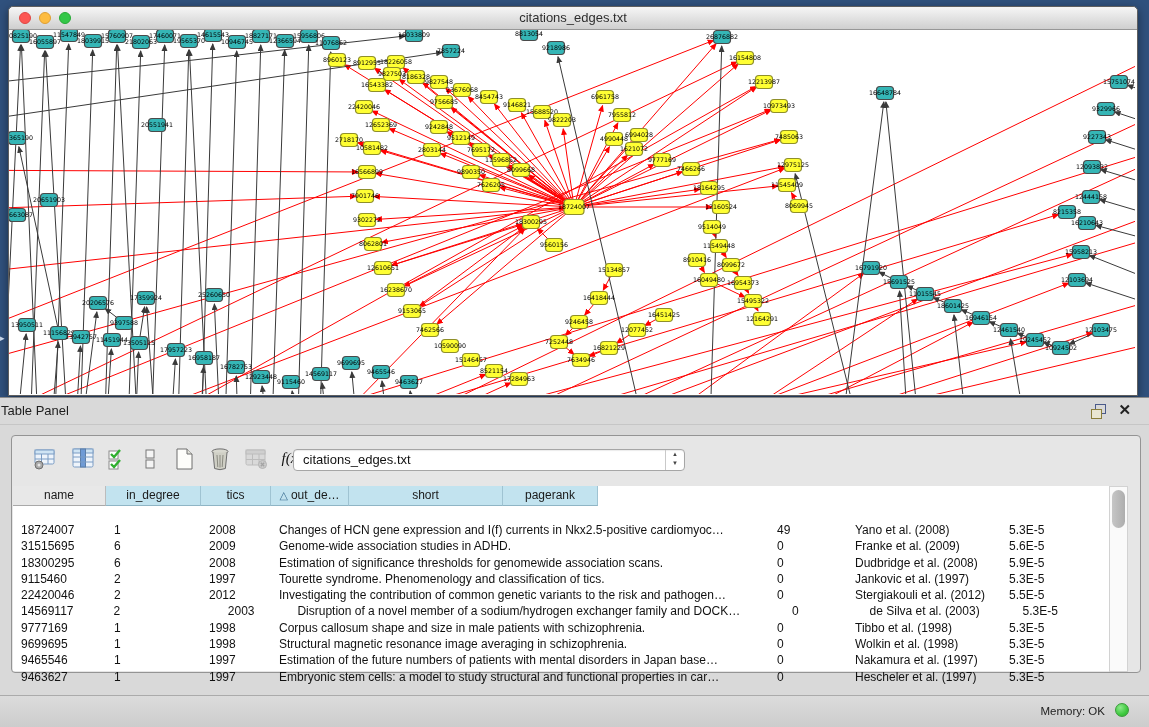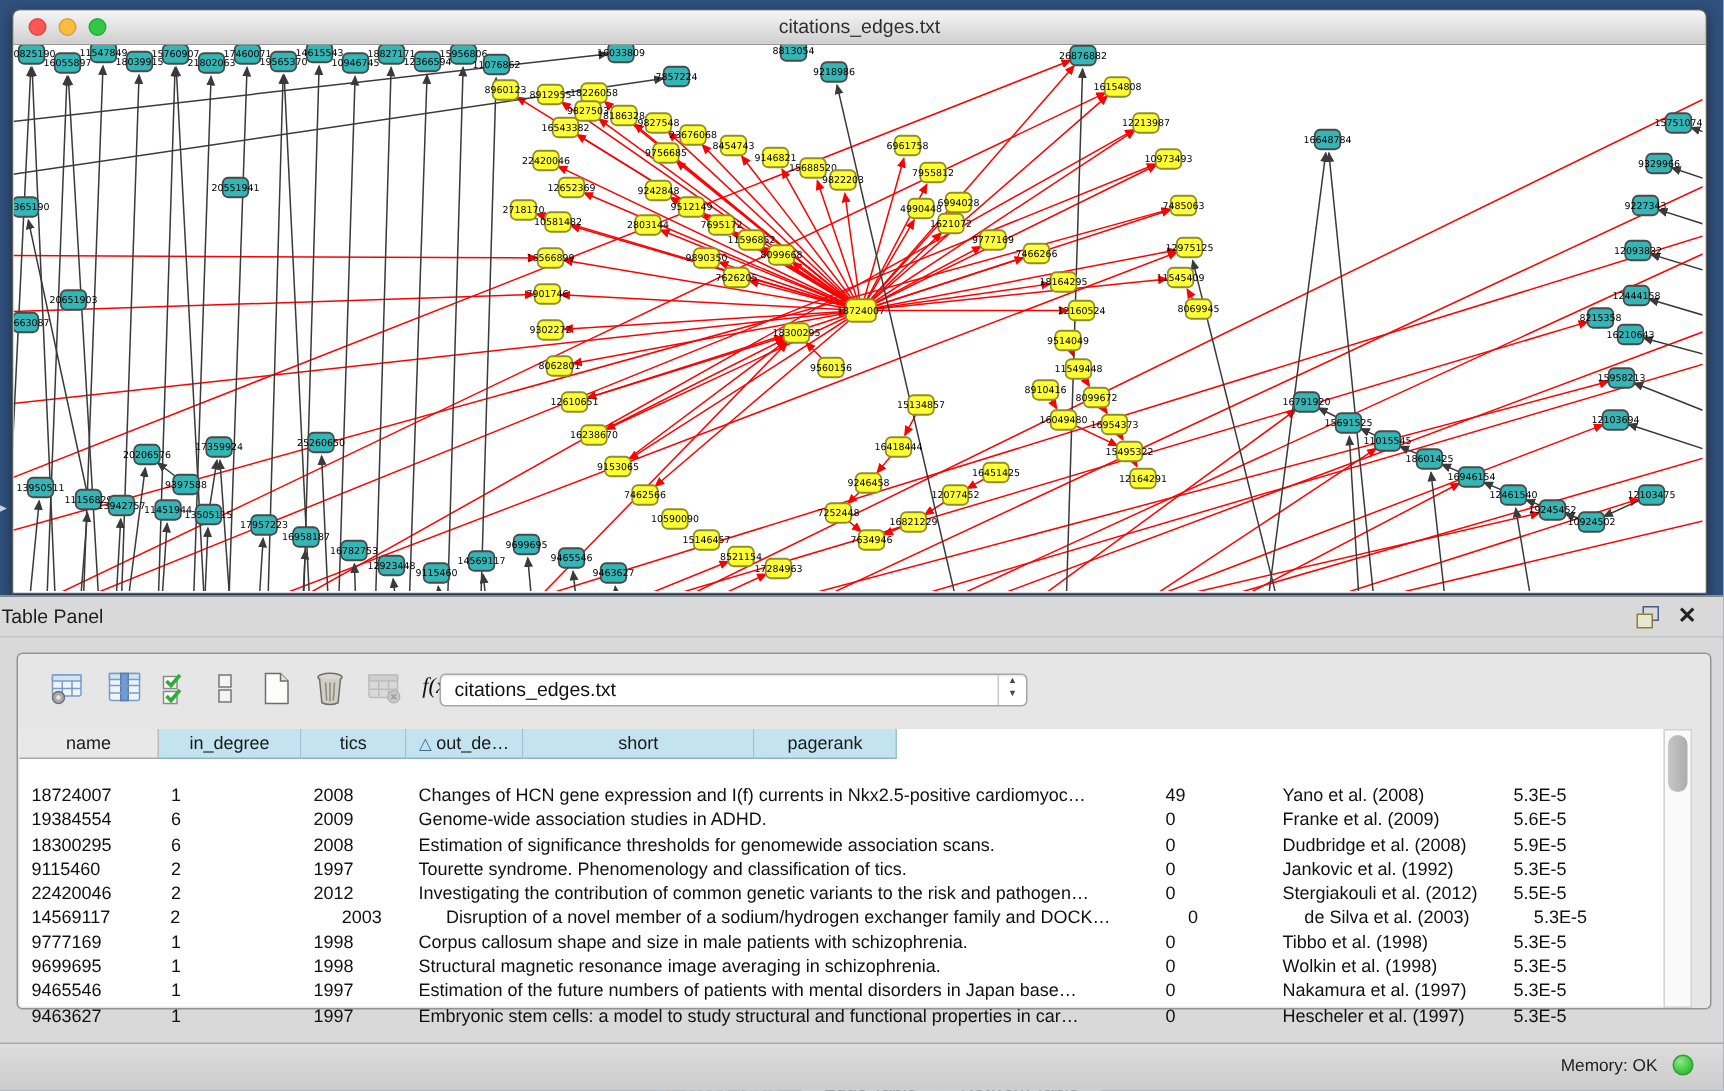--- a/index.html
+++ b/index.html
@@ -881,21 +881,21 @@
           <div class="trow">
             <div class="td" style="width: 93px;">18724007</div>
             <div class="td" style="width: 95px;">1</div>
             <div class="td" style="width: 70px;">2008</div>
             <div class="td" style="width: 498px;">Changes of HCN gene expression and I(f) currents in Nkx2.5-positive cardiomyoc…</div>
             <div class="td" style="width: 78px;">49</div>
             <div class="td" style="width: 154px;">Yano et al. (2008)</div>
             <div class="td" style="width: 95px;">5.3E-5</div>
           </div>
           <div class="trow">
-            <div class="td" style="width: 93px;">19384554</div>
+            <div class="td" style="width: 93px;">31515695</div>
             <div class="td" style="width: 95px;">6</div>
             <div class="td" style="width: 70px;">2009</div>
             <div class="td" style="width: 498px;">Genome-wide association studies in ADHD.</div>
             <div class="td" style="width: 78px;">0</div>
             <div class="td" style="width: 154px;">Franke et al. (2009)</div>
             <div class="td" style="width: 95px;">5.6E-5</div>
           </div>
           <div class="trow">
             <div class="td" style="width: 93px;">18300295</div>
             <div class="td" style="width: 95px;">6</div>
@@ -904,21 +904,21 @@
             <div class="td" style="width: 78px;">0</div>
             <div class="td" style="width: 154px;">Dudbridge et al. (2008)</div>
             <div class="td" style="width: 95px;">5.9E-5</div>
           </div>
           <div class="trow">
             <div class="td" style="width: 93px;">9115460</div>
             <div class="td" style="width: 95px;">2</div>
             <div class="td" style="width: 70px;">1997</div>
             <div class="td" style="width: 498px;">Tourette syndrome. Phenomenology and classification of tics.</div>
             <div class="td" style="width: 78px;">0</div>
-            <div class="td" style="width: 154px;">Jankovic et al. (1992)</div>
+            <div class="td" style="width: 154px;">Jankovic et al. (1997)</div>
             <div class="td" style="width: 95px;">5.3E-5</div>
           </div>
           <div class="trow">
             <div class="td" style="width: 93px;">22420046</div>
             <div class="td" style="width: 95px;">2</div>
             <div class="td" style="width: 70px;">2012</div>
             <div class="td" style="width: 498px;">Investigating the contribution of common genetic variants to the risk and pathogen…</div>
             <div class="td" style="width: 78px;">0</div>
             <div class="td" style="width: 154px;">Stergiakouli et al. (2012)</div>
             <div class="td" style="width: 95px;">5.5E-5</div>

